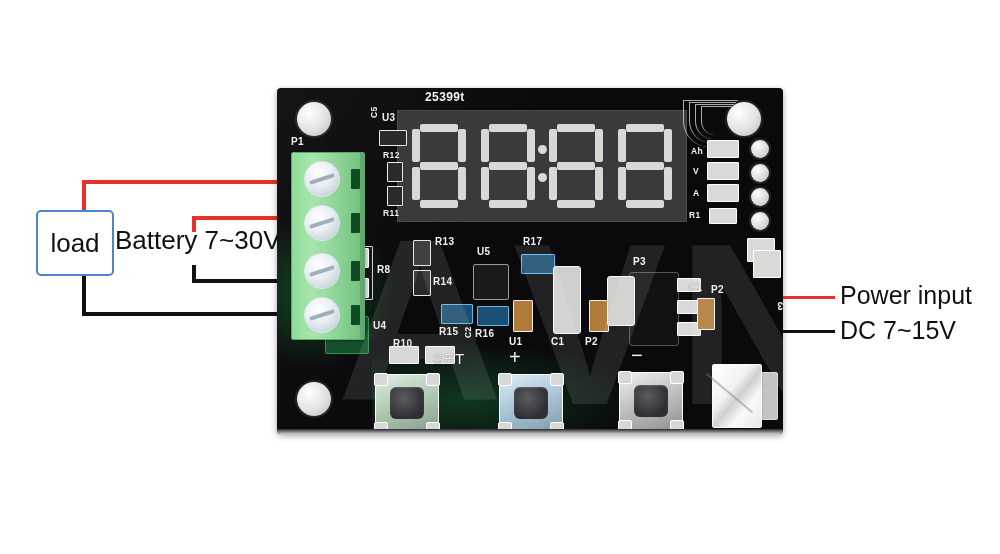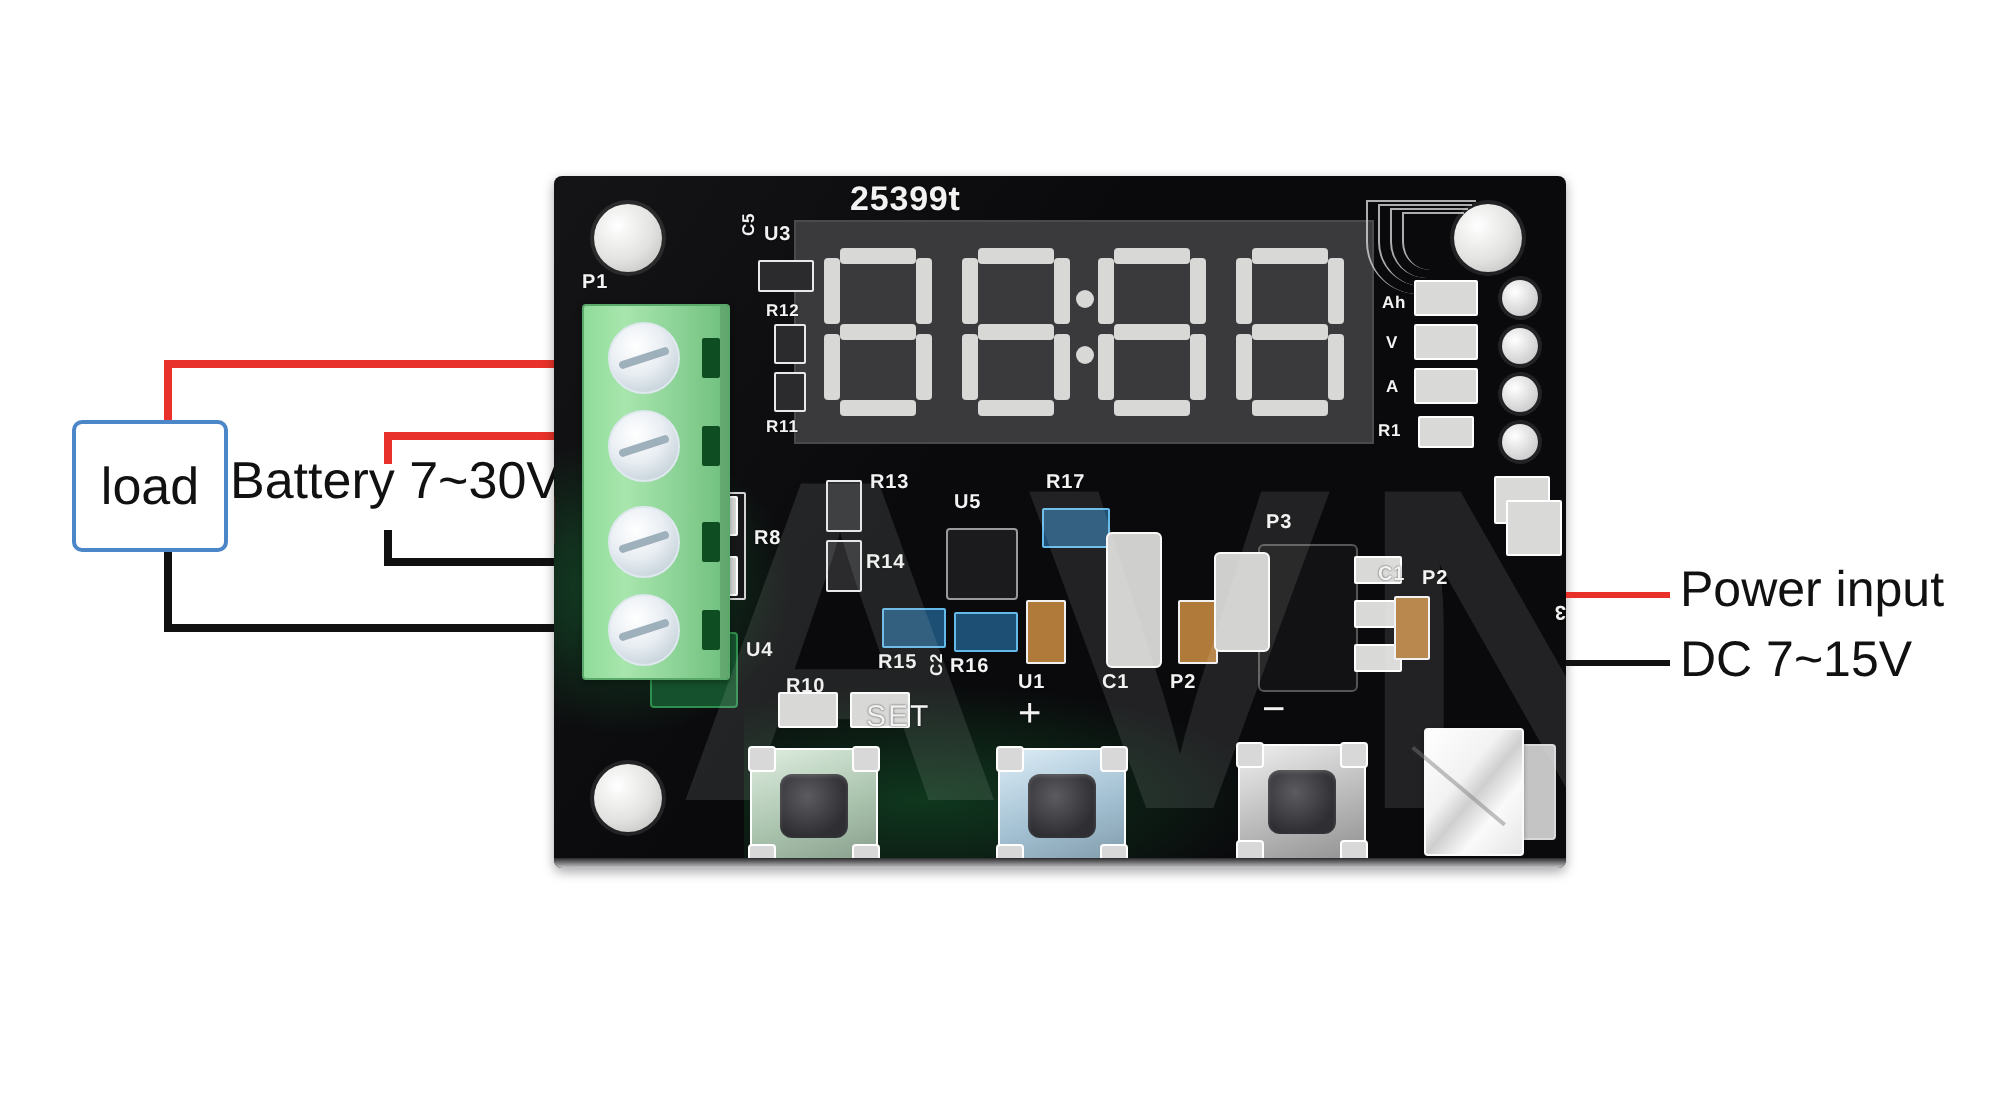--- a/index.html
+++ b/index.html
@@ -204,21 +204,21 @@
   <div class="pcb">
 
     <div class="green-wash"></div>
     <div class="green-wash2"></div>
 
     <div class="hole" style="left:20px;top:14px;"></div>
     <div class="hole" style="left:450px;top:14px;"></div>
     <div class="hole" style="left:20px;top:294px;"></div>
     <div class="hole" style="left:450px;top:294px;"></div>
 
-    <div class="silk" style="left:148px;top:2px;font-size:17px;">25399t</div>
+    <div class="silk" style="left:148px;top:2px;font-size:12px;">25399t</div>
 
     <div class="display">
       <div class="digits">
         <div class="digit">
           <i class="seg h a"></i>
             <i class="seg v f"></i>
             <i class="seg v b"></i>
           <i class="seg h g"></i>
             <i class="seg v e"></i>
             <i class="seg v c"></i>

